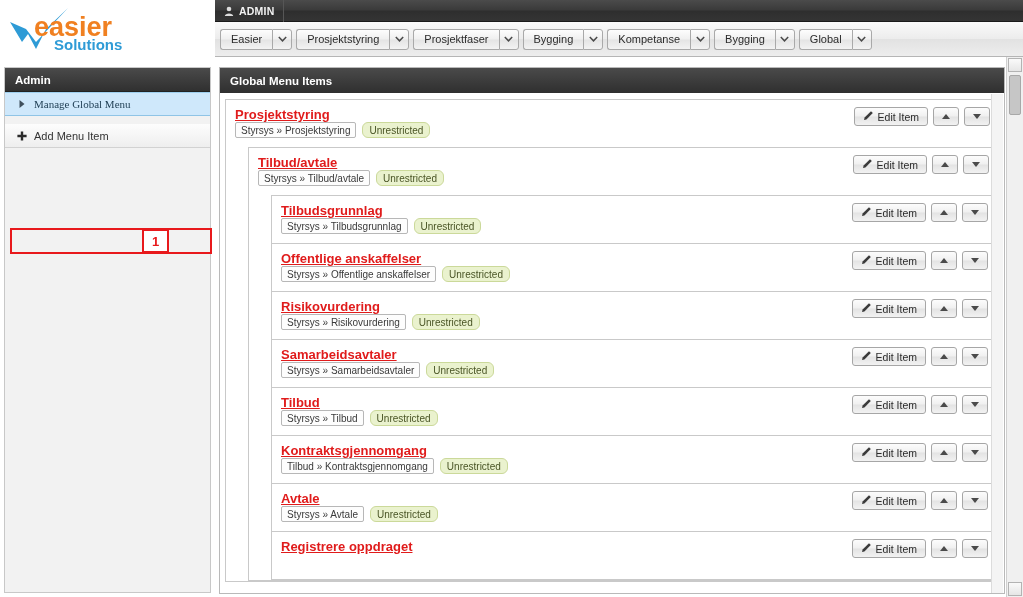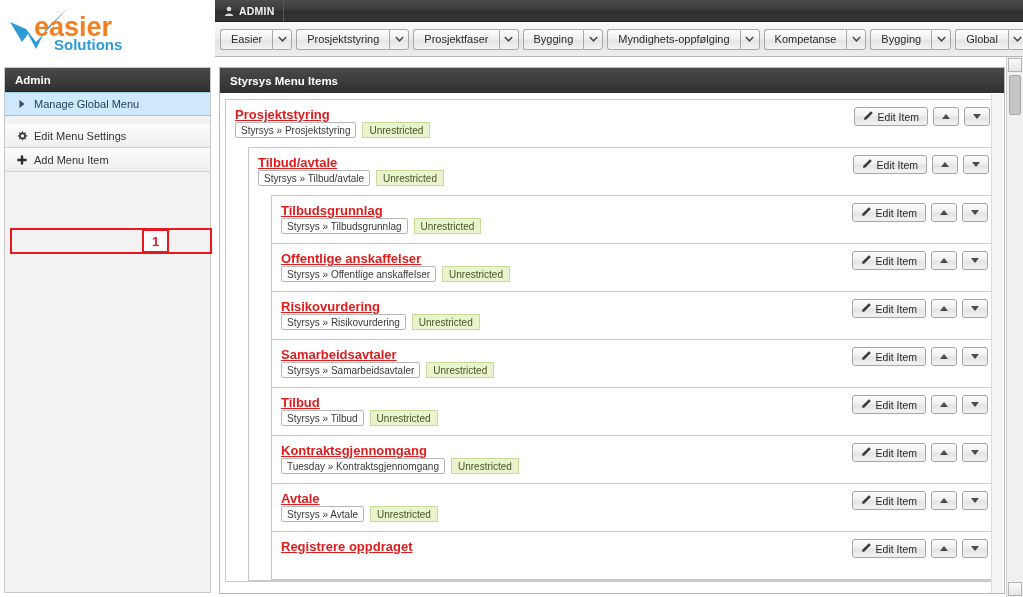--- a/index.html
+++ b/index.html
@@ -48,21 +48,21 @@
 
   
   .sidebar { position:absolute; left:4px; top:10px; width:207px; height:526px;
              background:#f2f2f2; border:1px solid #c8c8c8; }
   .side-head { height:24px; background:linear-gradient(to bottom,#4a4a4a,#303030);
                color:#ffffff; font-weight:bold; font-size:11.5px; display:flex;
                align-items:center; padding-left:10px; border-bottom:1px solid #222; }
   .side-item { height:24px; display:flex; align-items:center; padding-left:10px;
                border-bottom:1px solid #d2d2d2; font-size:11px; color:#333;
                background:linear-gradient(to bottom,#fdfdfd,#eeeeee); cursor:pointer; position:relative; }
-  .side-item.sel { background:#cfe8fb; border-bottom:1px solid #8fc4e6; border-top:1px solid #9fd0ef; color:#1d3c52; }
+  .side-item.sel { background:#cfe8fb; border-bottom:1px solid #8fc4e6; border-top:1px solid #9fd0ef; color:#1d3c52;font-family:Liberation Serif, serif; }
   .side-item .sicon { width:14px; display:inline-flex; justify-content:center; margin-right:5px; }
   .side-gap { height:8px; background:#f2f2f2; }
 
   
   .annot { position:absolute; left:5px; top:160px; width:202px; height:26px;
            border:2px solid #e8191c; background:transparent; pointer-events:none; }
   .annot-num { position:absolute; left:137px; top:161px; width:27px; height:24px;
                background:#ffffff; border:2px solid #e8191c; color:#e8191c;
                font-weight:bold; font-size:13px; display:flex; align-items:center; justify-content:center; }
 
@@ -76,21 +76,21 @@
 
   
   .node { border:1px solid #c9c9c9; background:#ffffff; margin-bottom:3px; position:relative; }
   .node-row { position:relative; min-height:47px; padding:7px 9px 8px 9px; }
   .node-title { color:#e01b1b; font-size:13px; font-weight:bold; text-decoration:underline;
                 display:inline-block; cursor:pointer; line-height:15px; }
   .badges { margin-top:0; display:flex; align-items:center; gap:6px; }
   .crumb { display:inline-flex; align-items:center; height:16px; padding:0 5px;
            border:1px solid #b7b7b7; background:#fdfdfd; color:#3a3a3a; font-size:10px; border-radius:2px; }
   .restr { display:inline-flex; align-items:center; height:16px; padding:0 6px;
-           border:1px solid #cbd99a; background:#eaf2ce; color:#4a5526; font-size:10px; border-radius:0; }
+           border:1px solid #cbd99a; background:#eaf2ce; color:#4a5526; font-size:10px; border-radius:6px; }
   .rowbtns { position:absolute; right:8px; top:7px; display:flex; align-items:center; gap:5px;margin-left:20px; }
   .ebtn { height:19px; padding:0 8px; display:flex; align-items:center; gap:4px;
           background:linear-gradient(to bottom,#fcfcfc 0%,#f0f0f0 48%,#e3e3e3 52%,#f2f2f2 100%);
           border:1px solid #a6a6a6; border-radius:3px; font-size:10.5px; color:#2b2b2b; cursor:pointer; }
   .abtn { width:26px; height:19px; display:flex; align-items:center; justify-content:center;
           background:linear-gradient(to bottom,#fcfcfc 0%,#f0f0f0 48%,#e3e3e3 52%,#f2f2f2 100%);
           border:1px solid #a6a6a6; border-radius:3px; cursor:pointer; }
   .children { padding:0 0 0 22px; }
   .children .node { margin-bottom:0; border-bottom:none; }
   .children .node:last-child { border-bottom:1px solid #c9c9c9; }
@@ -172,28 +172,20 @@
         </div>
         <div class="mgroup">
           <div class="mbtn">Bygging</div>
           <div class="mcar">
             <svg width="9" height="6" viewBox="0 0 9 6">
               <path d="M0.8 1 L4.5 4.8 L8.2 1" fill="none" stroke="#4a4a4a" stroke-width="1.5"></path>
             </svg>
           </div>
         </div>
         <div class="mgroup">
-          <div class="mbtn">Myndighets-oppfølging</div>
-          <div class="mcar">
-            <svg width="9" height="6" viewBox="0 0 9 6">
-              <path d="M0.8 1 L4.5 4.8 L8.2 1" fill="none" stroke="#4a4a4a" stroke-width="1.5"></path>
-            </svg>
-          </div>
-        </div>
-        <div class="mgroup">
           <div class="mbtn">Kompetanse</div>
           <div class="mcar">
             <svg width="9" height="6" viewBox="0 0 9 6">
               <path d="M0.8 1 L4.5 4.8 L8.2 1" fill="none" stroke="#4a4a4a" stroke-width="1.5"></path>
             </svg>
           </div>
         </div>
         <div class="mgroup">
           <div class="mbtn">Bygging</div>
           <div class="mcar">
@@ -223,45 +215,36 @@
         <span class="sicon">
           <svg width="8" height="10" viewBox="0 0 8 10">
               <path d="M1.5 1 L6.5 5 L1.5 9 Z" fill="#3f4f5c"></path>
             </svg>
         </span>
         <span>Manage Global Menu</span>
       </div>
 
       <div class="side-gap"></div>
 
-      <div class="side-item">
-        <span class="sicon">
-          <svg width="12" height="12" viewBox="0 0 12 12">
-              <path d="M6 1.2 L7 1.2 L7.3 2.6 L8.4 3 L9.5 2.2 L10.2 2.9 L9.4 4 L9.8 5.1 L11.2 5.4 L11.2 6.4 L9.8 6.7 L9.4 7.8 L10.2 8.9 L9.5 9.6 L8.4 8.8 L7.3 9.2 L7 10.6 L6 10.6 L5.7 9.2 L4.6 8.8 L3.5 9.6 L2.8 8.9 L3.6 7.8 L3.2 6.7 L1.8 6.4 L1.8 5.4 L3.2 5.1 L3.6 4 L2.8 2.9 L3.5 2.2 L4.6 3 L5.7 2.6 Z" fill="#3c3c3c"></path>
-              <circle cx="6.5" cy="5.9" r="1.7" fill="#f2f2f2"></circle>
-            </svg>
-        </span>
-        <span>Edit Menu Settings</span>
-      </div>
 
       <div class="side-item">
         <span class="sicon">
           <svg width="12" height="12" viewBox="0 0 12 12">
               <path d="M4.8 1.4 h2.4 v3.4 h3.4 v2.4 h-3.4 v3.4 h-2.4 v-3.4 h-3.4 v-2.4 h3.4 Z" fill="#2b2b2b"></path>
             </svg>
         </span>
         <span>Add Menu Item</span>
       </div>
 
       <div class="annot"></div>
       <div class="annot-num">1</div>
     </div>
 
     <div class="main">
-      <div class="main-head">Styrsys Menu Items</div>
+      <div class="main-head">Global Menu Items</div>
       <div class="main-body" id="tree-root">
           <div class="node">
             <div class="node-row"><a class="node-title">Prosjektstyring</a><div class="badges">
                 <span class="crumb">Styrsys » Prosjektstyring</span>
                 <span class="restr">Unrestricted</span>
               </div><div class="rowbtns">
                 <div class="ebtn">
                   <span><svg width="11" height="11" viewBox="0 0 11 11">
                       <path d="M1 10 L1.6 7.6 L8 1.2 L9.8 3 L3.4 9.4 Z" fill="#3a3a3a"></path>
                     </svg></span>
@@ -412,21 +395,21 @@
                         </div>
                         <div class="abtn">
                           <svg width="10" height="7" viewBox="0 0 10 7">
                             <path d="M5 6 L1 1 L9 1 Z" fill="#4a4a4a"></path>
                           </svg>
                         </div>
                       </div></div>
                   </div>
                   <div class="node">
                     <div class="node-row"><a class="node-title">Kontraktsgjennomgang</a><div class="badges">
-                        <span class="crumb">Tuesday » Kontraktsgjennomgang</span>
+                        <span class="crumb">Tilbud » Kontraktsgjennomgang</span>
                         <span class="restr">Unrestricted</span>
                       </div><div class="rowbtns">
                         <div class="ebtn">
                           <span><svg width="11" height="11" viewBox="0 0 11 11">
                               <path d="M1 10 L1.6 7.6 L8 1.2 L9.8 3 L3.4 9.4 Z" fill="#3a3a3a"></path>
                             </svg></span>
                           <span>Edit Item</span>
                         </div>
                         <div class="abtn">
                           <svg width="10" height="7" viewBox="0 0 10 7">

